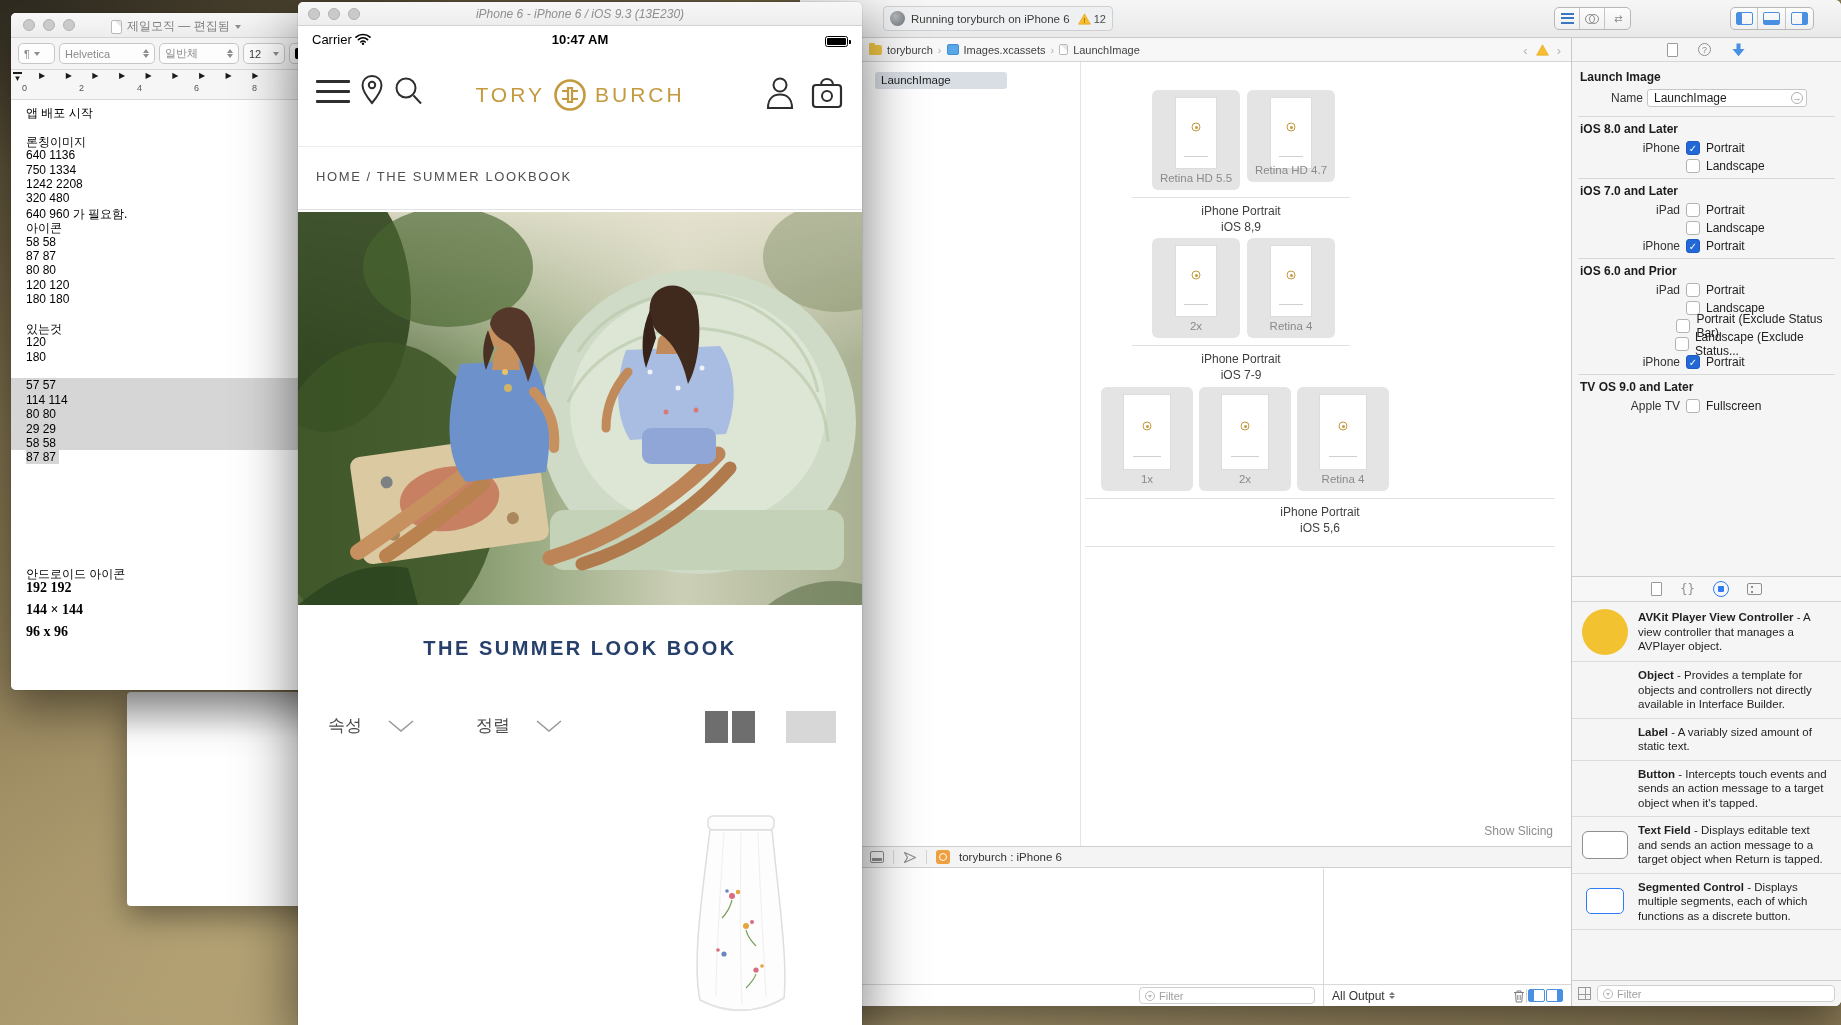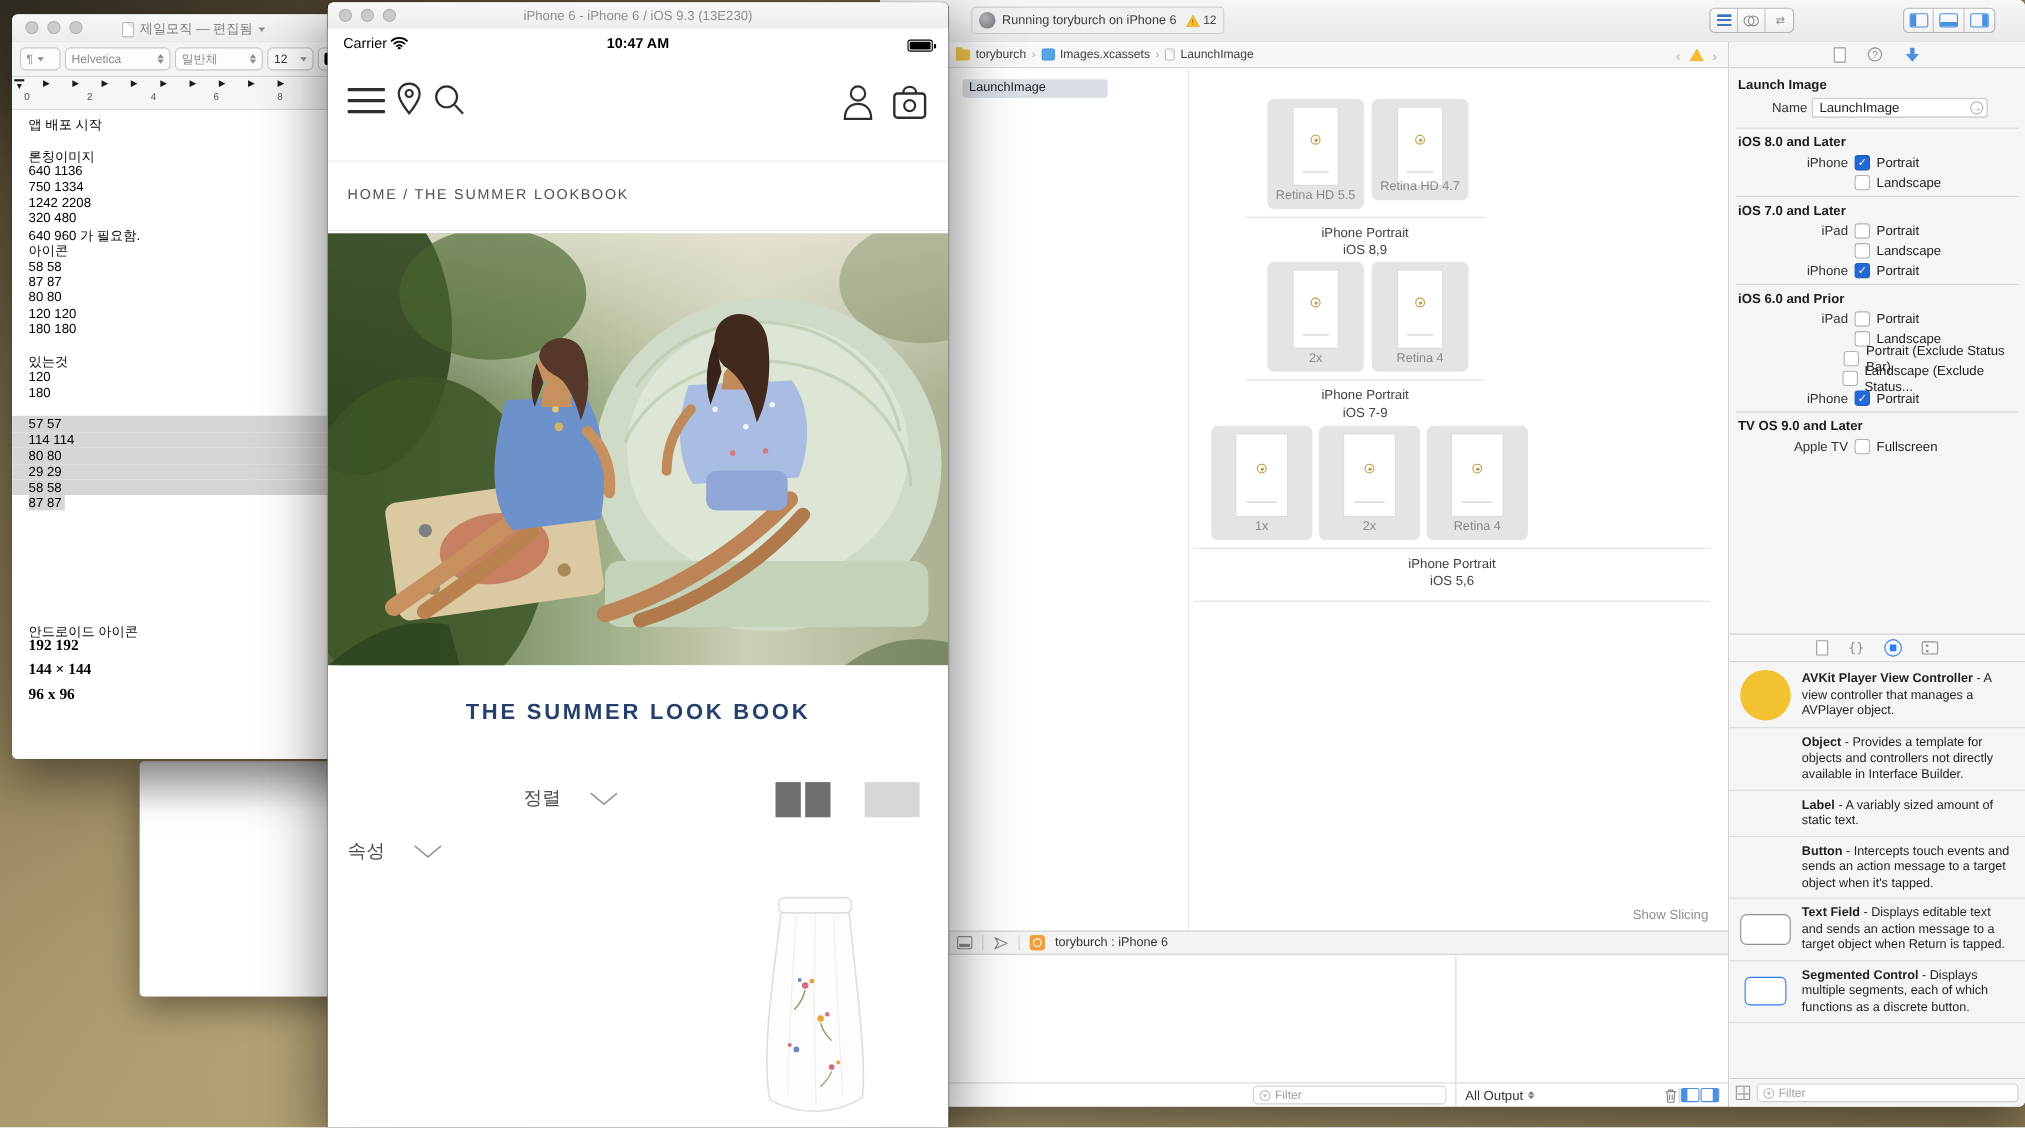--- a/index.html
+++ b/index.html
@@ -39,21 +39,21 @@
   .tl.sel-text span { background:#d6d6d6; padding-right:3px; }
   .tl.style-serifbold { height:22px; font-family:"Liberation Serif", serif; font-weight:bold; font-size:14px; }
   .doc-ic { display:inline-block; width:11px; height:14px; background:#fff; border:1px solid #b9b9b9; border-radius:2px; position:relative; }
   .doc-ic:after { content:""; position:absolute; right:0; top:0; border:3px solid #e6e6e6; border-left-color:transparent; border-bottom-color:transparent; }
 
   
   #bgwin { left:127px; top:692px; width:230px; height:214px; border-radius:4px; background:linear-gradient(#dcdcdc,#ffffff 45px); box-shadow:0 10px 30px rgba(0,0,0,.4); }
 
   
   #simulator { left:298px; top:2px; width:564px; height:1023px; border-radius:6px 6px 0 0; box-shadow:0 22px 60px rgba(0,0,0,.55), 0 0 1px rgba(0,0,0,.6); }
-  #sim-title { height:24px; line-height:24px; }
+  #sim-title { height:24px; line-height:24px;font-style:italic; }
   #sim-body { position:absolute; top:24px; left:0; right:0; bottom:0; background:#fff; overflow:hidden; }
   #statusbar { position:absolute; top:4px; left:0; right:0; height:22px; font-size:13px; color:#000; }
   #carrier { position:absolute; left:14px; top:2px; }
   .wifi { display:inline-block; vertical-align:-1px; }
   #sim-time { position:absolute; left:0; right:0; text-align:center; top:2px; font-weight:bold; }
   .battery { position:absolute; right:14px; top:6px; width:23px; height:11px; border:1px solid #000; border-radius:2.5px; }
   .battery:before { content:""; position:absolute; inset:1px; background:#000; border-radius:1px; }
   .battery:after { content:""; position:absolute; right:-4px; top:2.5px; width:2.5px; height:4px; background:#000; border-radius:0 1px 1px 0; }
   #navbar { position:absolute; top:34px; left:0; right:0; height:64px; }
   #hamburger { position:absolute; left:18px; top:20px; width:34px; }
@@ -662,20 +662,28 @@
             <div></div>
           </div>
         <svg class="navsvg" style="left:62px; top:14px;" width="24" height="32" viewBox="0 0 24 32">
             <path d="M12 2 C6.5 2 2.5 6 2.5 11.2 C2.5 17.5 12 29 12 29 C12 29 21.5 17.5 21.5 11.2 C21.5 6 17.5 2 12 2 Z" fill="none" stroke="#2e2e2e" stroke-width="2"></path>
             <circle cx="12" cy="11" r="3.2" fill="none" stroke="#2e2e2e" stroke-width="2"></circle>
           </svg>
         <svg class="navsvg" style="left:95px; top:15px;" width="30" height="31" viewBox="0 0 30 31">
             <circle cx="13" cy="13" r="9.5" fill="none" stroke="#2e2e2e" stroke-width="2"></circle>
             <line x1="20.5" y1="20.5" x2="28" y2="28.5" stroke="#2e2e2e" stroke-width="2"></line>
           </svg>
+        <div id="brand">
+          <span>TORY</span>
+          <svg width="34" height="34" viewBox="0 0 34 34">
+            <circle cx="17" cy="17" r="14.5" fill="none" stroke="#c49a3e" stroke-width="2.6"></circle>
+            <path d="M9 13 H15 V10 H19 V13 H25 M9 21 H15 V24 H19 V21 H25 M15 13 V21 M19 13 V21" fill="none" stroke="#c49a3e" stroke-width="2.2"></path>
+          </svg>
+          <span>BURCH</span>
+        </div>
         <svg class="navsvg" style="left:468px; top:16px;" width="28" height="34" viewBox="0 0 28 34">
             <circle cx="14" cy="9" r="6.5" fill="none" stroke="#2e2e2e" stroke-width="2"></circle>
             <path d="M2 32 C2 22 8 18.5 14 18.5 C20 18.5 26 22 26 32 Z" fill="none" stroke="#2e2e2e" stroke-width="2"></path>
           </svg>
         <svg class="navsvg" style="left:512px; top:14px;" width="34" height="36" viewBox="0 0 34 36">
             <rect x="3" y="11" width="28" height="22" rx="3" fill="none" stroke="#2e2e2e" stroke-width="2.2"></rect>
             <path d="M11 11 C11 3 23 3 23 11" fill="none" stroke="#2e2e2e" stroke-width="2.2"></path>
             <circle cx="17" cy="22" r="5" fill="none" stroke="#2e2e2e" stroke-width="2"></circle>
           </svg>
       </div>
@@ -739,21 +747,21 @@
           <path d="M352 92 C356 68 392 66 399 94 C404 118 401 152 390 172 C384 144 372 128 362 122 C354 116 350 104 352 92 Z" fill="#40291d"></path>
           <path d="M352 98 C344 116 342 138 348 156 L358 126 Z" fill="#362218"></path>
           <path d="M330 160 C316 176 308 196 308 216" stroke="#c08a5a" stroke-width="9" fill="none" stroke-linecap="round"></path>
           <path d="M0 393 C40 360 70 350 110 356 L120 393 Z" fill="#2c4420" opacity=".85"></path>
           <path d="M470 393 C500 370 530 365 564 372 L564 393 Z" fill="#5c6d48" opacity=".6"></path>
         </svg>
       </div>
 
       <div id="lb-title">THE SUMMER LOOK BOOK</div>
 
-      <div class="filt" style="left:18px;margin-top:48px;">
+      <div class="filt" style="left:30px;">
         <span>속성</span>
         <svg class="chev" viewBox="0 0 26 12">
             <path d="M1 1 L13 11 L25 1" fill="none" stroke="#9a9a9a" stroke-width="1.6"></path>
           </svg>
       </div>
       <div class="filt" style="left:178px;">
         <span>정렬</span>
         <svg class="chev" viewBox="0 0 26 12">
             <path d="M1 1 L13 11 L25 1" fill="none" stroke="#9a9a9a" stroke-width="1.6"></path>
           </svg>

